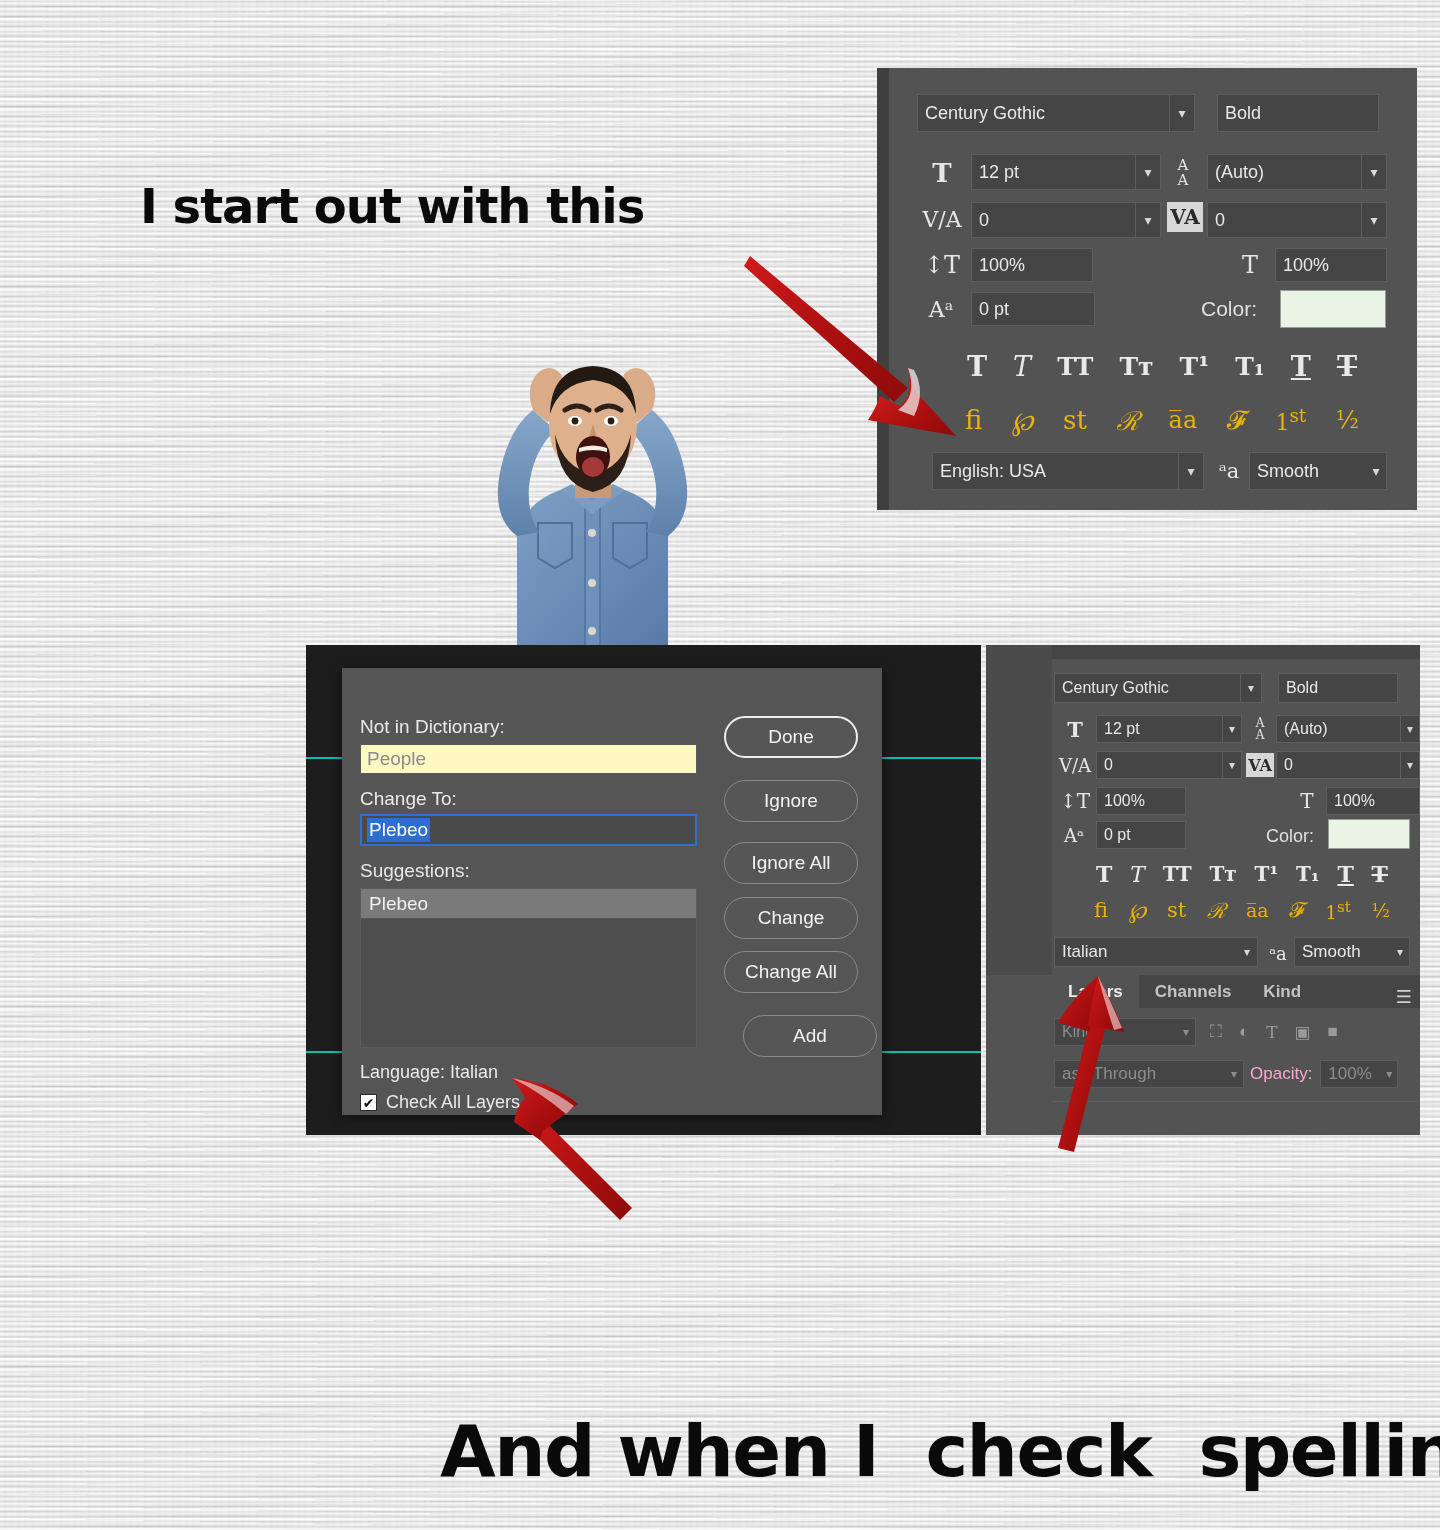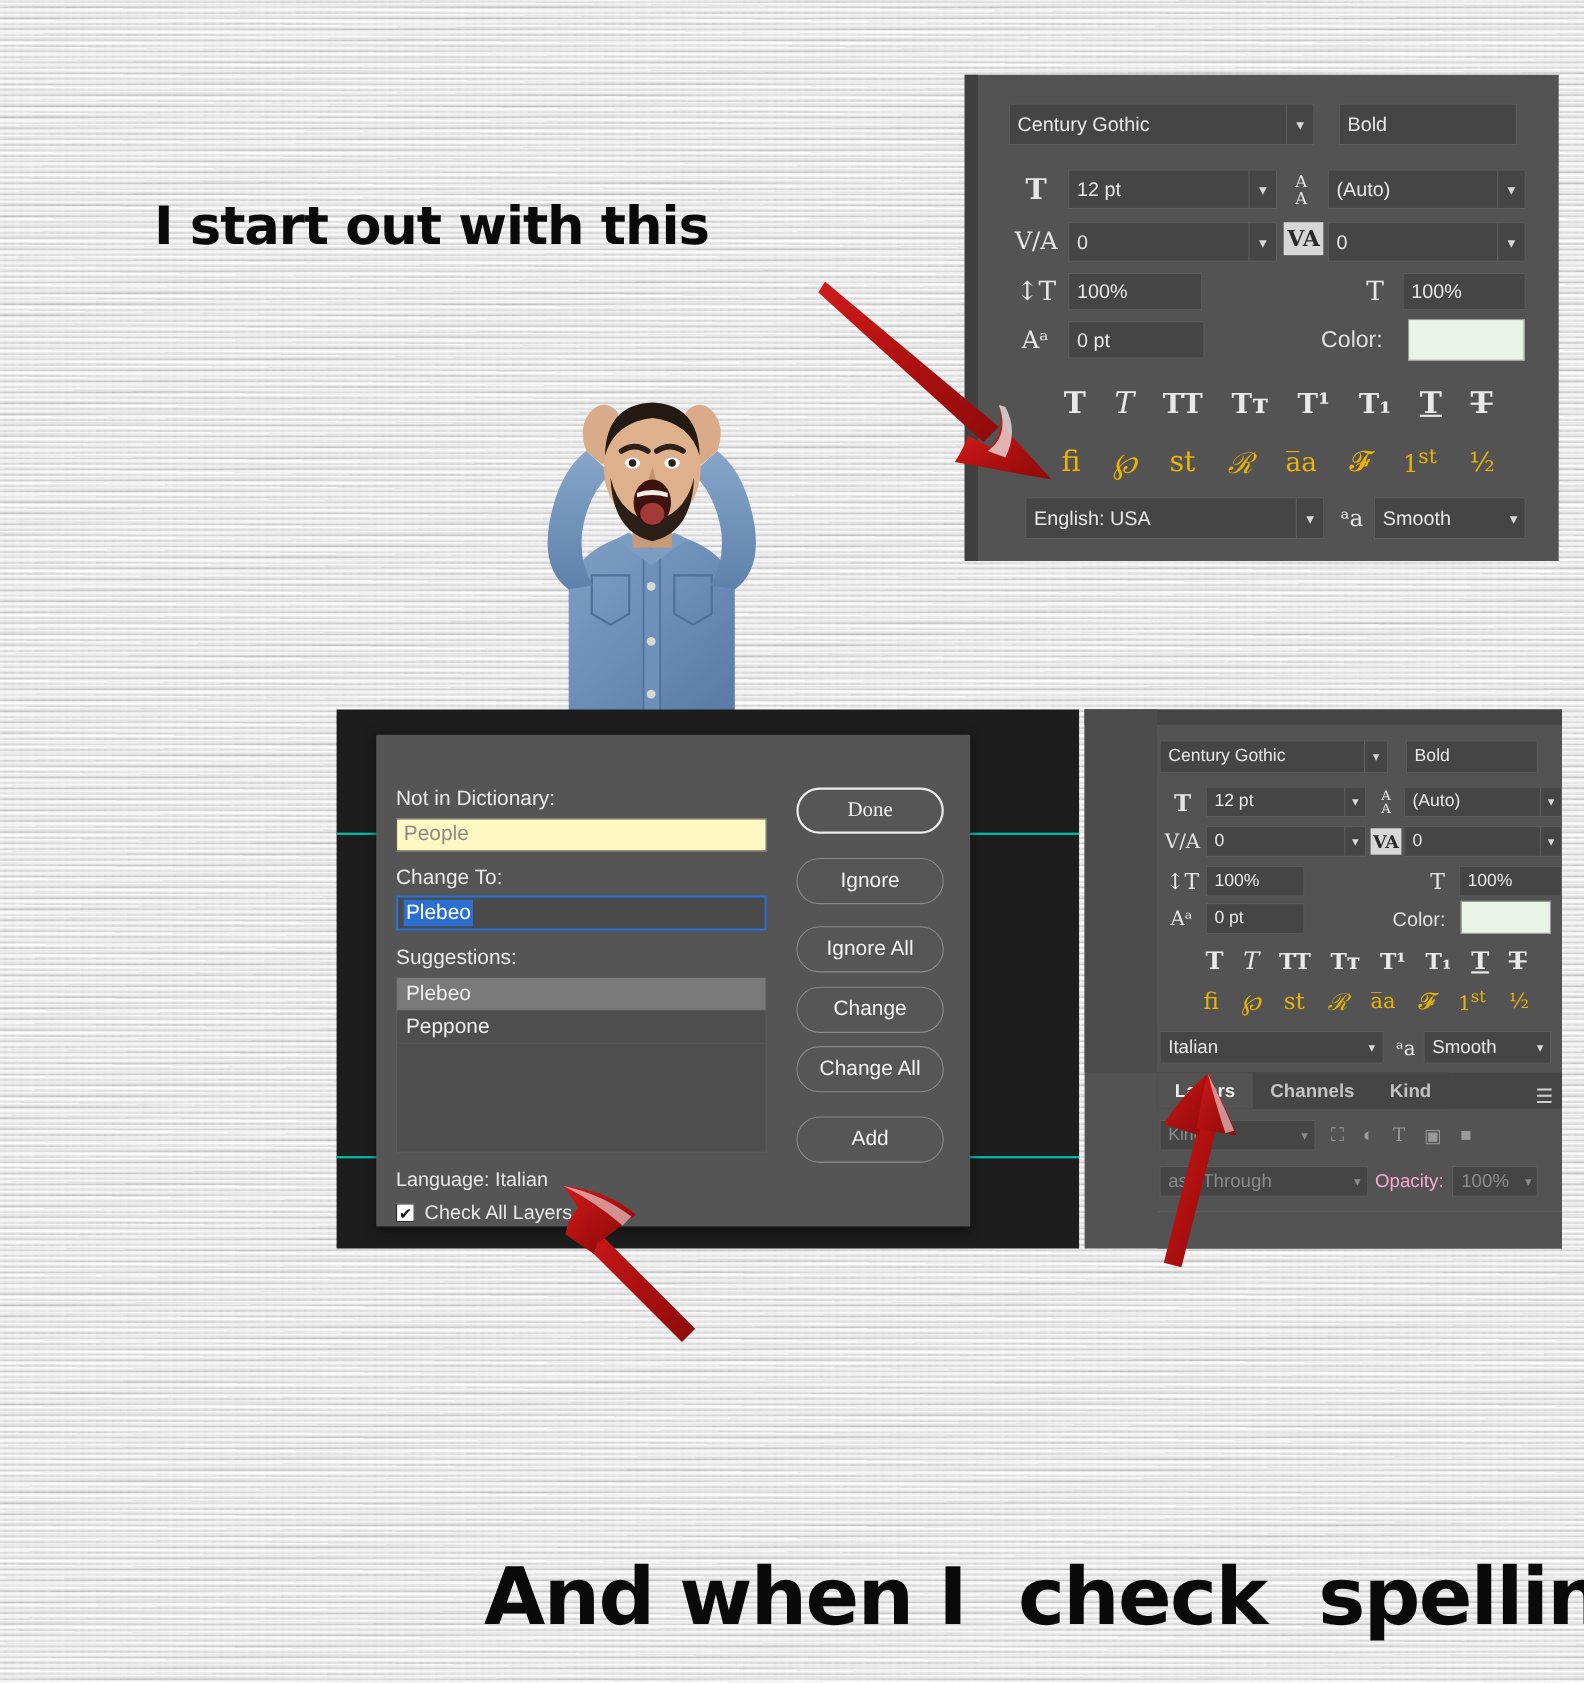--- a/index.html
+++ b/index.html
@@ -259,39 +259,36 @@
     <div class="dlg-lbl" style="left:18px;top:120px;">Change To:</div>
     <div class="dlg-input focus" style="left:18px;top:146px;width:337px;height:32px;">
       <span class="sel-text">Plebeo</span>
     </div>
 
     <div class="dlg-lbl" style="left:18px;top:192px;">Suggestions:</div>
     <div id="sugg-list" style="left:18px;top:220px;width:337px;height:160px;">
       <div class="sugg selected">
         <span>Plebeo</span>
       </div>
-      <div class="sugg">
-        <span>Peppone</span>
-      </div>
     </div>
 
     <div class="dlg-lbl" style="left:18px;top:394px;font-size:18px;">Language: Italian</div>
     <div style="position:absolute;left:18px;top:424px;display:flex;align-items:center;gap:9px;">
       <span class="ckbox">
         <span>✔</span>
       </span>
       <span class="dlg-lbl" style="position:static;font-size:18px;">Check All Layers</span>
     </div>
 
-    <div class="dlg-btn default" style="left:382px;top:48px;font-family:Liberation Serif, serif;">Done</div>
+    <div class="dlg-btn default" style="left:382px;top:48px;">Done</div>
     <div class="dlg-btn" style="left:382px;top:112px;">Ignore</div>
     <div class="dlg-btn" style="left:382px;top:174px;">Ignore All</div>
     <div class="dlg-btn" style="left:382px;top:229px;">Change</div>
     <div class="dlg-btn" style="left:382px;top:283px;">Change All</div>
-    <div class="dlg-btn" style="left:382px;top:347px;">Add</div>
+    <div class="dlg-btn" style="left:401px;top:347px;">Add</div>
   </div>
 </div>
 
 <div id="right-dock">
   <div style="position:absolute;left:0;top:0;width:434px;height:14px;background:#454545;"></div>
   <div style="position:absolute;left:0;top:0;width:66px;height:330px;background:#4b4b4b;"></div>
 
   <div style="position:absolute;left:66px;top:14px;width:368px;height:316px;background:#535353;">
     <div class="fld caret" style="position:absolute;left:2px;top:14px;width:208px;height:30px;font-size:16px;">
       <span>Century Gothic</span>

